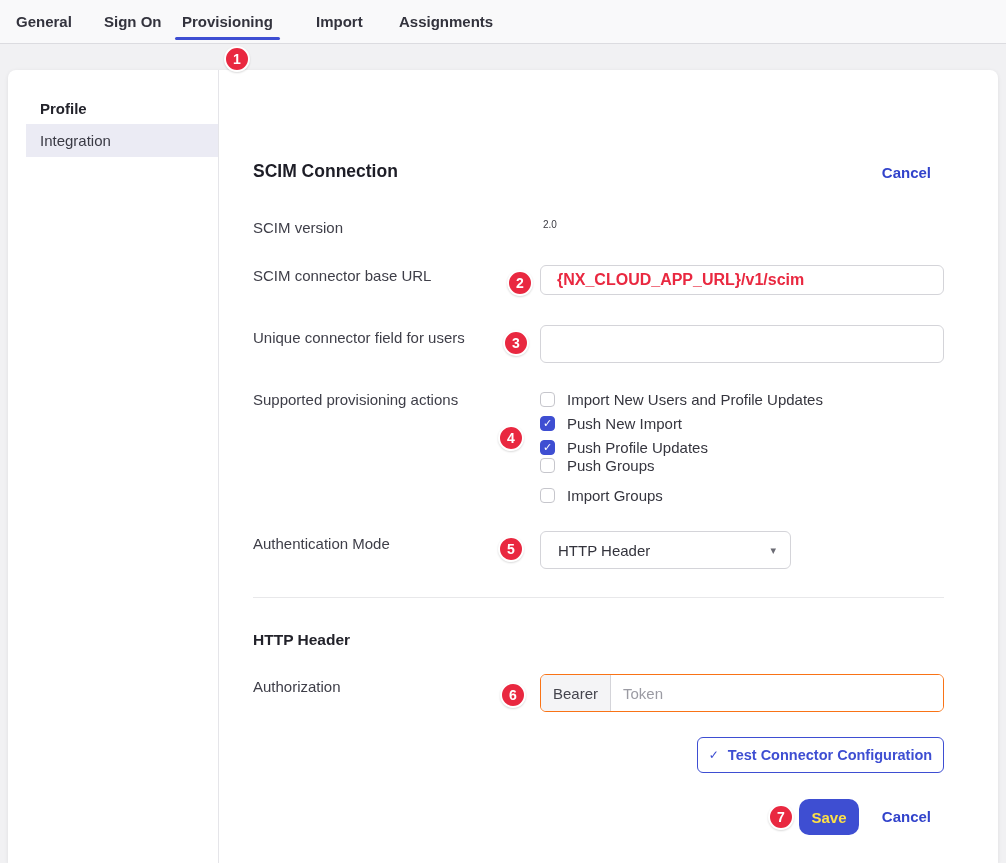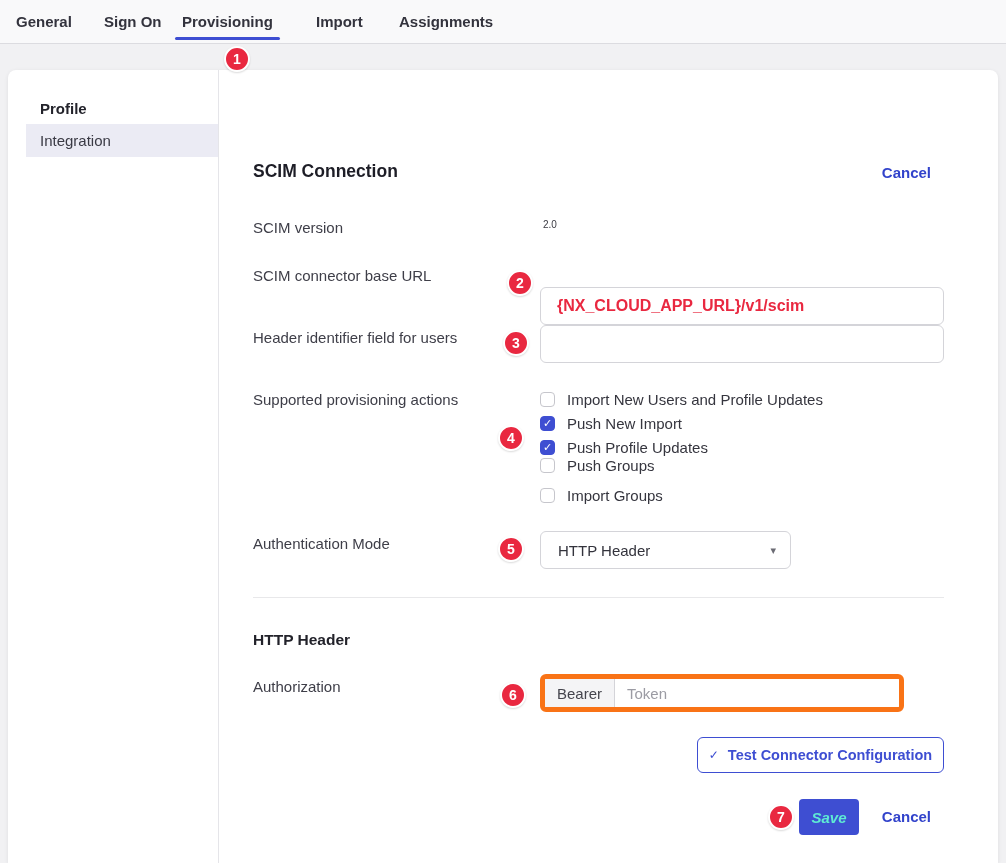--- a/index.html
+++ b/index.html
@@ -83,22 +83,22 @@
   .lbl-actions{top:321px;}
   .lbl-authmode{top:465px;}
   .lbl-authorization{top:608px;}
 
   
   .text-input{
     border:1px solid #d4d4d9;border-radius:6px;background:#fff;
     font-family:inherit;outline:none;
   }
   .input-baseurl{
-    left:532px;top:195px;width:404px;height:38px;padding:0 16px;
-    font-size:16px;font-weight:bold;color:var(--red);margin-top:22px;
+    left:532px;top:195px;width:404px;height:30px;padding:0 16px;
+    font-size:16px;font-weight:bold;color:var(--red);
   }
   .input-uniqueid{left:532px;top:255px;width:404px;height:38px;padding:0 14px;font-size:15px;color:#33333c;}
 
   
   .cb-row{
     left:532px;height:24px;display:flex;align-items:center;cursor:pointer;
   }
   .cb-row-0{top:317px;align-items:center;} .cb-row-1{top:341px;} .cb-row-2{top:365px;}
   .cb-row-3{top:383px;} .cb-row-4{top:413px;}
   .cb{
@@ -117,22 +117,22 @@
     display:flex;align-items:center;padding:0 14px 0 17px;cursor:pointer;
   }
   .select-value{font-size:15px;color:#33333c;flex:1;}
   .select-caret{font-size:11px;color:#6b6b74;}
 
   .divider{left:245px;top:527px;width:691px;height:1px;background:#e8e8ea;}
   .subsection-title{left:245px;top:561px;font-size:15.5px;font-weight:700;color:#22222a;}
 
   
   .input-group{
-    left:532px;top:604px;width:364px;height:38px;
-    border:5px solid #f97316;border-radius:6px;background:#fff;
+    left:532px;top:604px;width:404px;height:38px;
+    border:1px solid #f97316;border-radius:6px;background:#fff;
     display:flex;overflow:hidden;
   }
   .prefix{
     width:70px;background:#f4f4f6;border-right:1px solid #d4d4d9;
     display:flex;align-items:center;justify-content:center;
     font-size:15px;color:#45454e;
   }
   .token-input{
     flex:1;border:none;outline:none;padding:0 12px;font-size:15px;
     font-family:inherit;color:#33333c;
@@ -142,22 +142,22 @@
   
   .test-button{
     left:689px;top:667px;width:247px;height:36px;
     background:#fff;border:1px solid var(--accent);border-radius:6px;
     display:flex;align-items:center;justify-content:center;gap:9px;
     color:var(--accent);font-weight:700;font-size:14.5px;cursor:pointer;
   }
   .test-check{font-size:12px;font-weight:400;}
   .save-button{
     left:791px;top:729px;width:60px;height:36px;
-    background:var(--accent);border:none;border-radius:4px;
-    color:#5eead4;font-weight:700;font-size:15px;font-family:inherit;cursor:pointer;font-style:italic;
+    background:var(--accent);border:none;border-radius:10px;
+    color:#fde047;font-weight:700;font-size:15px;font-family:inherit;cursor:pointer;
   }
   .cancel-bottom{right:67px;top:738px;}
 </style>
 </head>
 <body>
 
 <div class="screen">
 
   <nav class="tabbar">
     <div class="tab tab-general">General</div>
@@ -178,21 +178,21 @@
     <h2 class="section-title">SCIM Connection</h2>
     <span class="link cancel-top">Cancel</span>
 
     <div class="field-label lbl-version">SCIM version</div>
     <div class="val-version">2.0</div>
 
     <div class="field-label lbl-baseurl">SCIM connector base URL</div>
     <div class="step-badge badge-2">2</div>
     <input class="text-input input-baseurl" type="text" value="{NX_CLOUD_APP_URL}/v1/scim" style="">
 
-    <div class="field-label lbl-uniqueid">Header identifier field for users</div>
+    <div class="field-label lbl-uniqueid">Unique connector field for users</div>
     <div class="step-badge badge-3">3</div>
     <input class="text-input input-uniqueid" type="text" value="" style="">
 
     <div class="field-label lbl-actions">Supported provisioning actions</div>
     <div class="step-badge badge-4">4</div>
 
     <label class="cb-row cb-row-0">
       <span class="cb"></span>
       <span class="cb-label">Import New Users and Profile Updates</span>
     </label>

